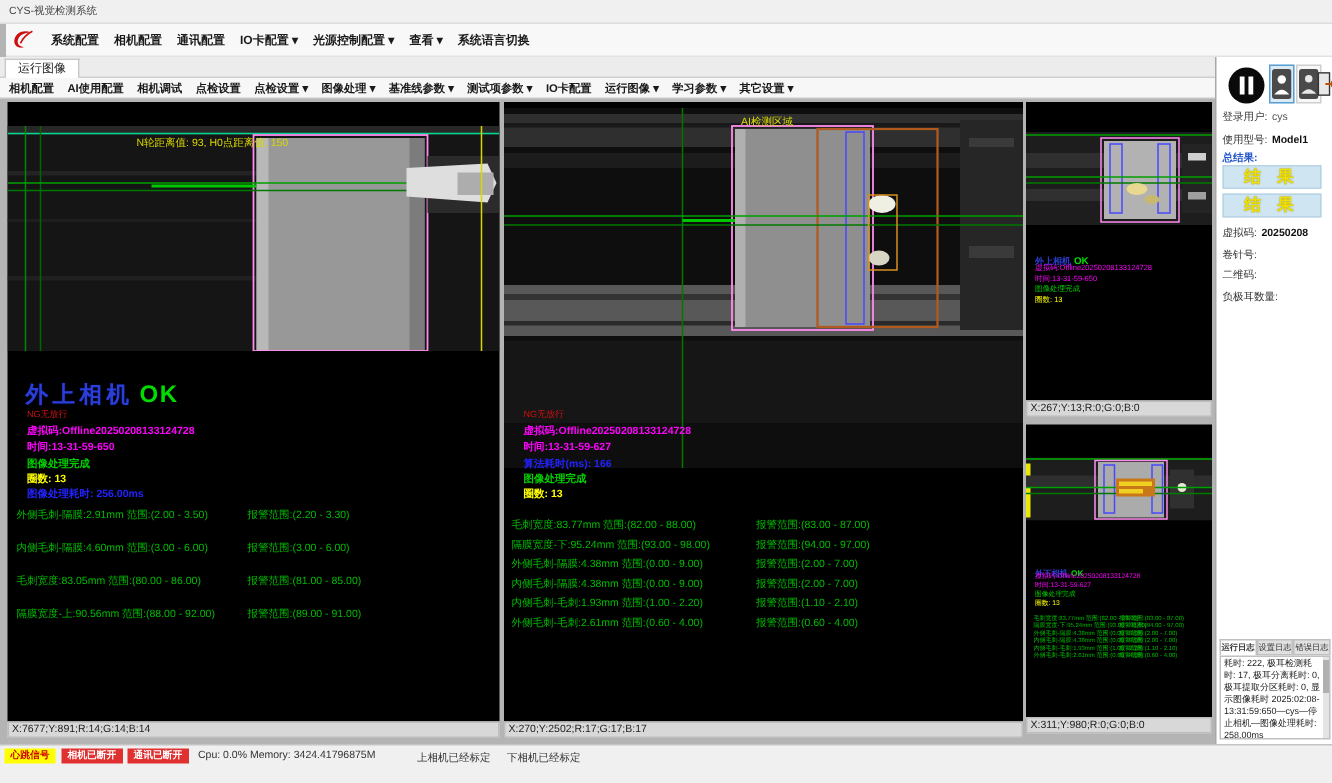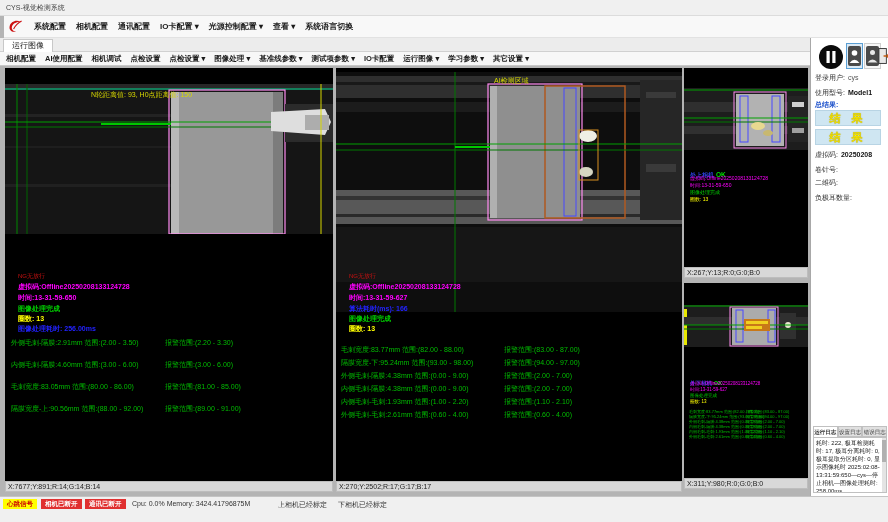--- a/index.html
+++ b/index.html
@@ -130,20 +130,23 @@
     <rect x="164" y="6" width="116" height="144" fill="none" stroke="#ff8cf0" stroke-width="1.2"></rect>
     <line x1="0" y1="38" x2="328" y2="38" stroke="#00a000"></line>
     <line x1="0" y1="43" x2="328" y2="43" stroke="#007800"></line>
     <line x1="96" y1="40" x2="166" y2="40" stroke="#00c800" stroke-width="2"></line>
     <rect x="280" y="20" width="48" height="38" fill="#2b2b2b"></rect>
     <polygon points="266,28 320,25 326,38 320,51 266,47" fill="#dedede"></polygon>
     <rect x="300" y="31" width="24" height="15" fill="#adadad"></rect>
     <line x1="316" y1="0" x2="316" y2="150" stroke="#d8d800"></line>
     <text x="86" y="13" fill="#d8d800" font-size="7">N轮距离值: 93, H0点距离值: 150</text>
   </svg>
+  <div class="cam-title" style="top:186px;">
+    <span class="t">外上相机</span><span class="ok">OK</span>
+  </div>
   <div class="ng-note" style="top:204px;">NG无放行</div>
   <div class="cam-line c-mag" style="top:214px;">虚拟码:Offline20250208133124728</div>
   <div class="cam-line c-mag" style="top:225px;">时间:13-31-59-650</div>
   <div class="cam-line c-grn" style="top:236px;">图像处理完成</div>
   <div class="cam-line c-yel" style="top:246px;">圈数: 13</div>
   <div class="cam-line c-blu" style="top:256px;">图像处理耗时: 256.00ms</div>
   <div class="meas" style="top:270px;left:6px;">外侧毛刺-隔膜:2.91mm 范围:(2.00 - 3.50)</div>
   <div class="meas" style="top:292px;left:6px;">内侧毛刺-隔膜:4.60mm 范围:(3.00 - 6.00)</div>
   <div class="meas" style="top:314px;left:6px;">毛刺宽度:83.05mm 范围:(80.00 - 86.00)</div>
   <div class="meas" style="top:336px;left:6px;">隔膜宽度-上:90.56mm 范围:(88.00 - 92.00)</div>

